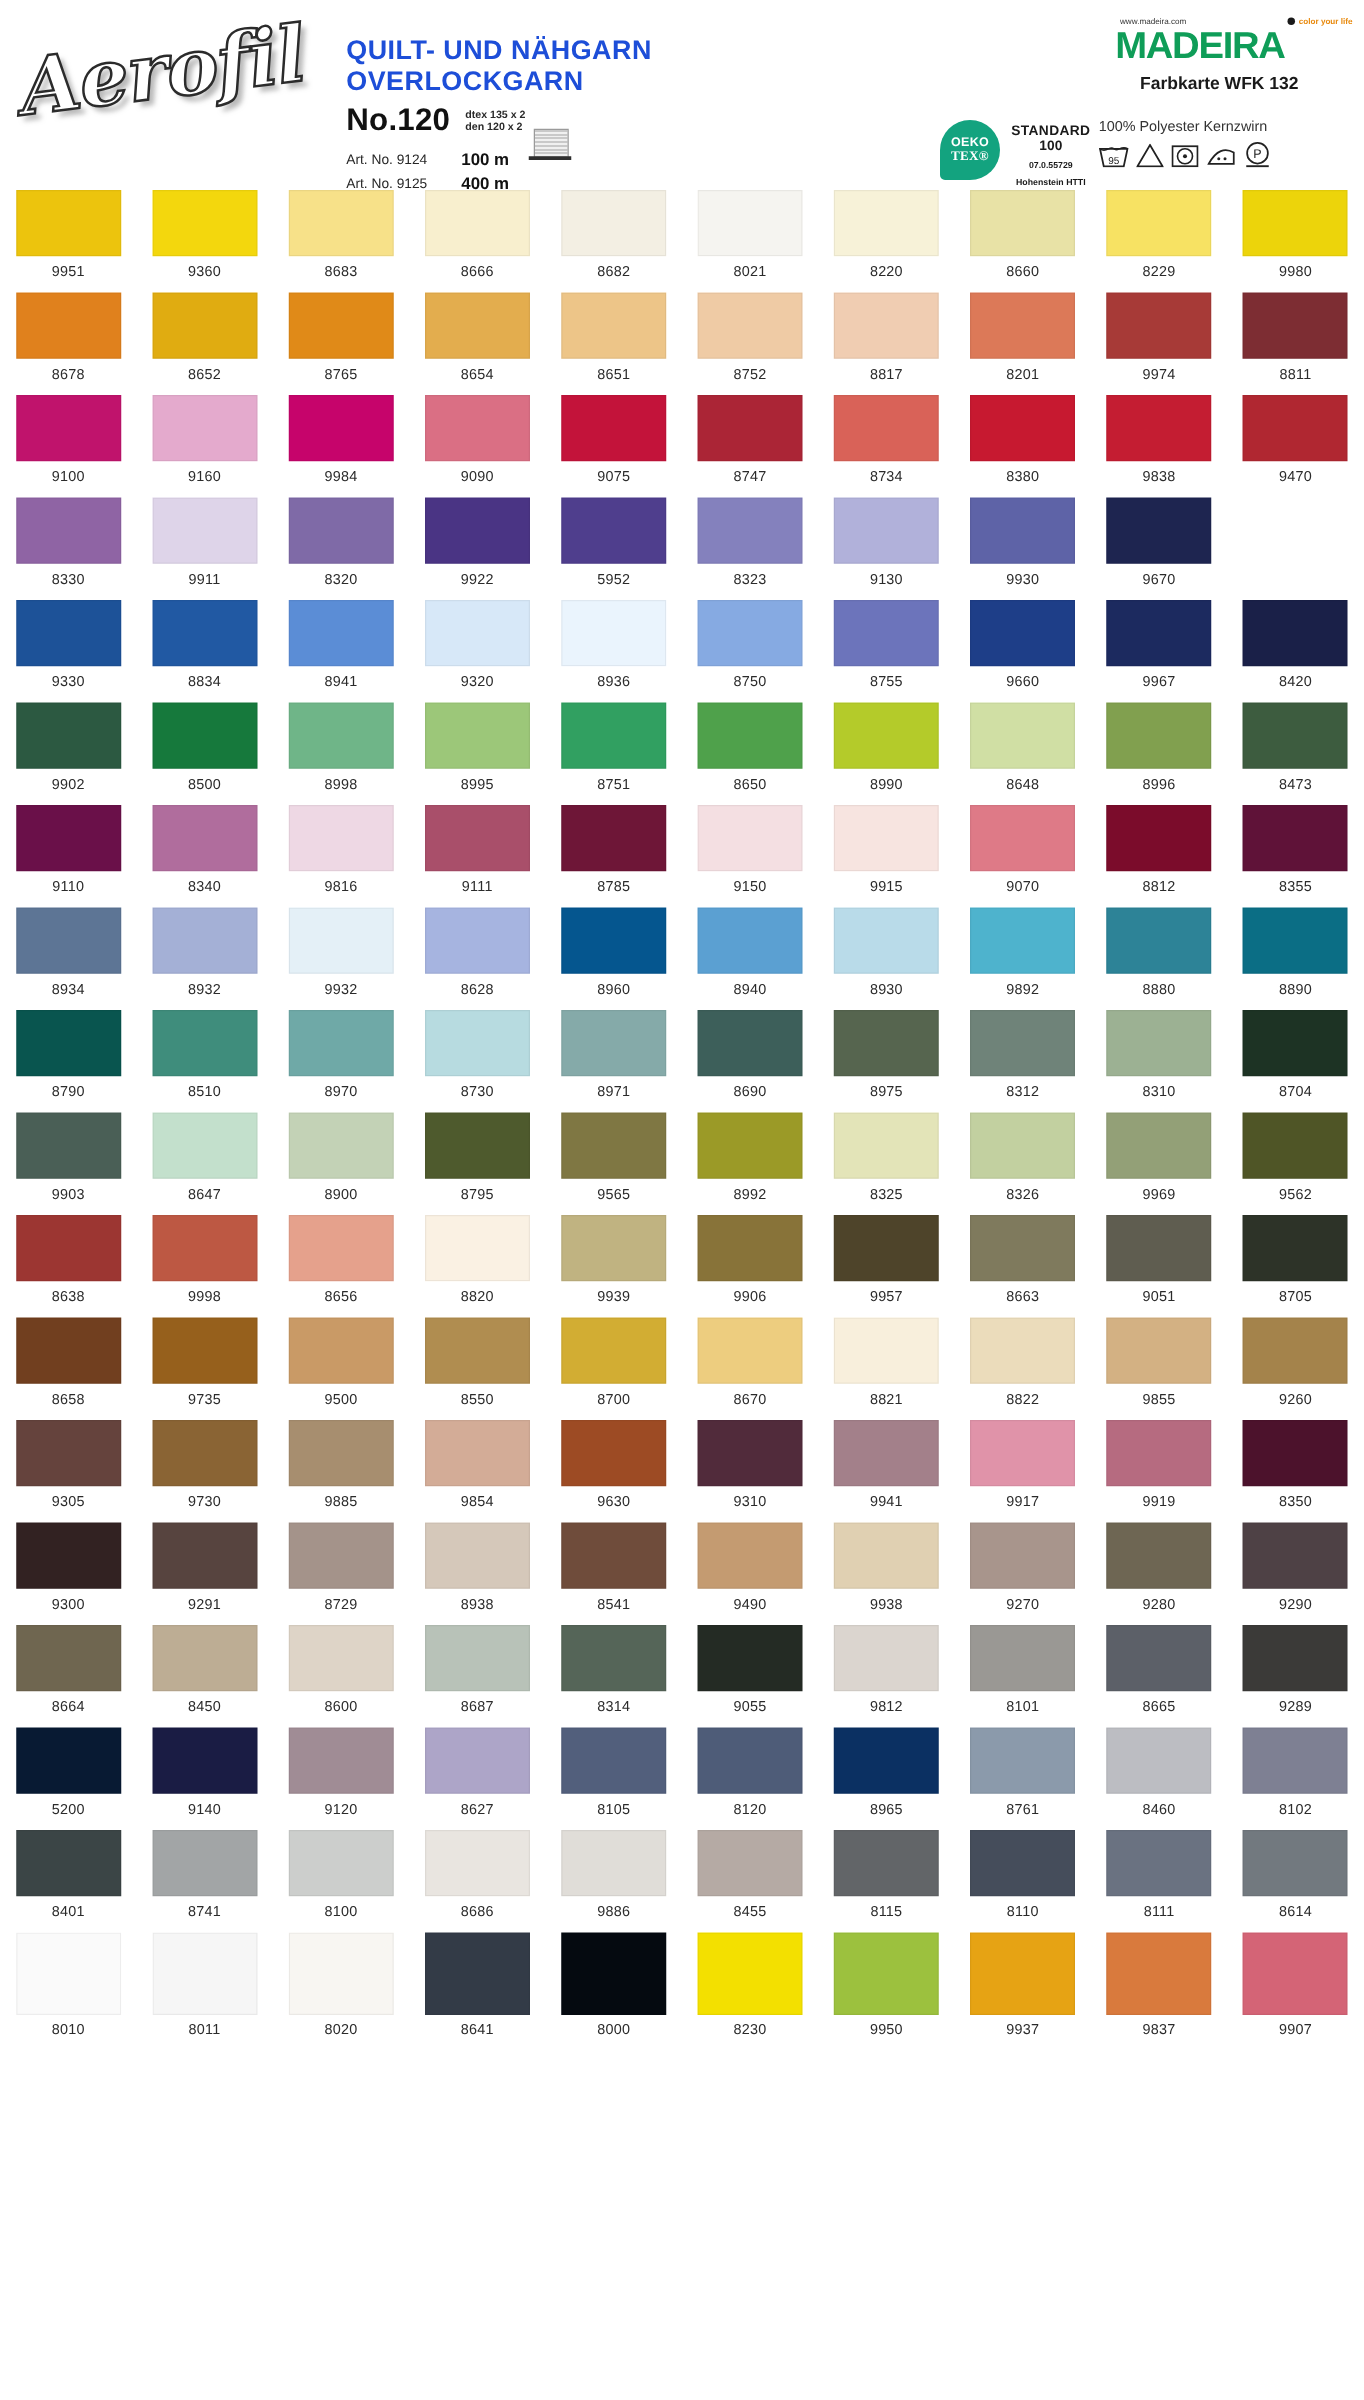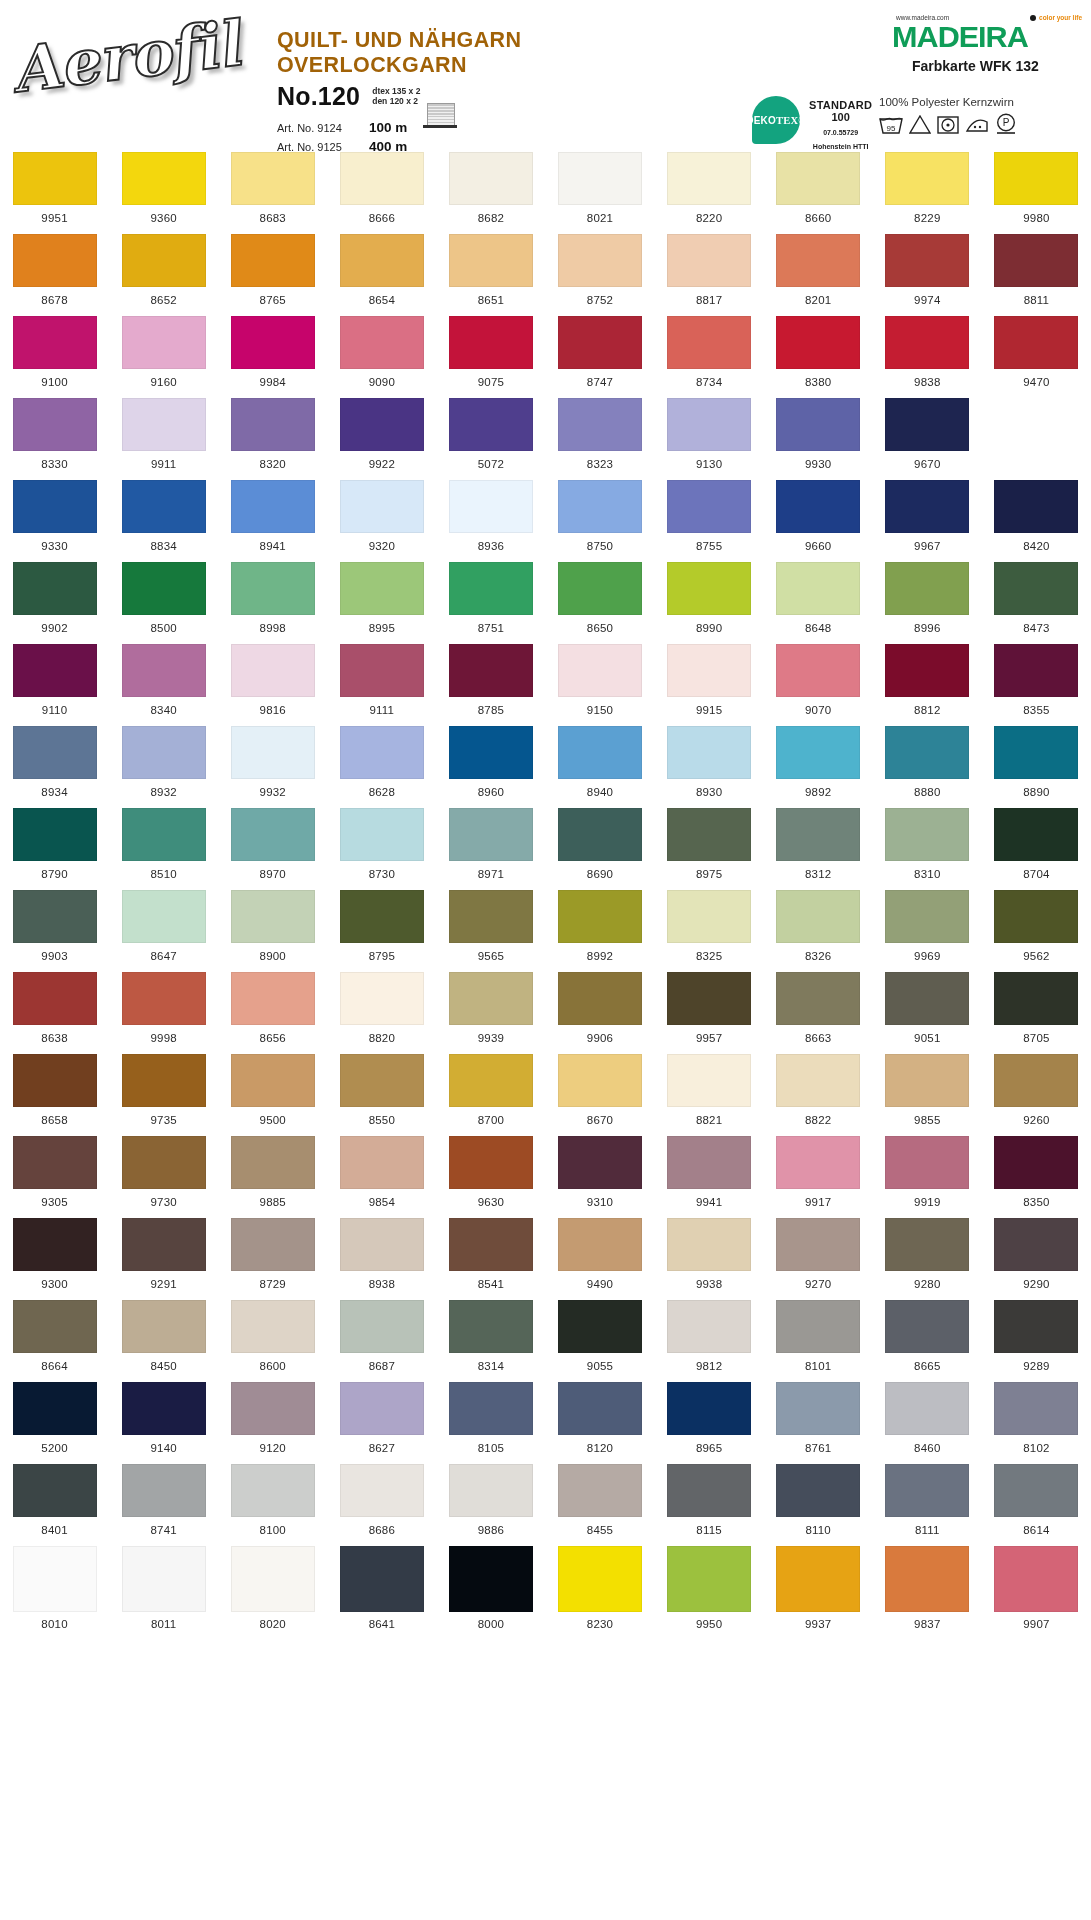--- a/index.html
+++ b/index.html
@@ -33,21 +33,21 @@
     -webkit-text-stroke:2px #2b2b2b;
     text-shadow:4px 5px 4px rgba(130,130,130,.55);
     transform:rotate(-7deg);
     white-space:nowrap;
   }
 
   
   .title-block{position:absolute;left:277px;top:28px;width:330px;}
   .t-line1,.t-line2{
     font-weight:bold;font-size:21.5px;letter-spacing:.4px;line-height:25px;
-    color:#a16207;
+    color:#1d4ed8;
   }
   .no-row{display:flex;align-items:flex-end;margin-top:4px;}
   .no120{font-weight:bold;font-size:25px;letter-spacing:.2px;color:#111;}
   .dtex{margin-left:12px;margin-bottom:5px;font-size:8.5px;line-height:10px;font-weight:bold;color:#2a2a2a;}
 
   .art-row{display:flex;align-items:center;margin-top:9px;}
   .art-lbl{font-size:11px;color:#262626;width:92px;}
   .art-len{font-size:13.5px;font-weight:bold;color:#111;}
   .art-row.second{margin-top:4px;}
 
@@ -61,21 +61,21 @@
     border:1px solid #9a9a9a;
   }
   .spool .base{position:absolute;left:0px;top:25px;width:34px;height:3px;background:#2f2f2f;}
 
   
   .oeko{position:absolute;left:752px;top:96px;width:auto;display:flex;align-items:flex-start;}
   .oeko-badge{
     width:48px;height:48px;background:#13a37f;
     border-radius:50% 50% 50% 4px;
     display:flex;align-items:center;justify-content:center;
-    flex-direction:row;color:#fff;font-weight:bold;line-height:11px;
+    flex-direction:column;color:#fff;font-weight:bold;line-height:11px;
   }
   .oeko-badge span{font-size:10px;letter-spacing:.2px;}
   .oeko-badge .tex{font-size:10.5px;font-family:Liberation Serif, serif;}
   .oeko-right{margin-left:9px;text-align:center;padding-top:3px;}
   .oeko-right .std{font-weight:bold;font-size:11px;letter-spacing:.3px;color:#1a1a1a;line-height:12px;}
   .oeko-right .num{font-weight:bold;font-size:11px;color:#1a1a1a;}
   .oeko-right .code{font-size:7px;font-weight:bold;margin-top:6px;color:#1a1a1a;line-height:8px;}
 
   
   .madeira{position:absolute;right:7px;top:14px;width:190px;text-align:right;margin-left:16px;}
@@ -340,21 +340,21 @@
       <div class="cell">
         <div class="sw" style="background: rgb(127, 106, 167);"></div>
         <div class="lbl">8320</div>
       </div>
       <div class="cell">
         <div class="sw" style="background: rgb(74, 52, 132);"></div>
         <div class="lbl">9922</div>
       </div>
       <div class="cell">
         <div class="sw" style="background: rgb(79, 62, 141);"></div>
-        <div class="lbl">5072</div>
+        <div class="lbl">5952</div>
       </div>
       <div class="cell">
         <div class="sw" style="background: rgb(132, 129, 189);"></div>
         <div class="lbl">8323</div>
       </div>
       <div class="cell">
         <div class="sw" style="background: rgb(177, 177, 218);"></div>
         <div class="lbl">9130</div>
       </div>
       <div class="cell">

